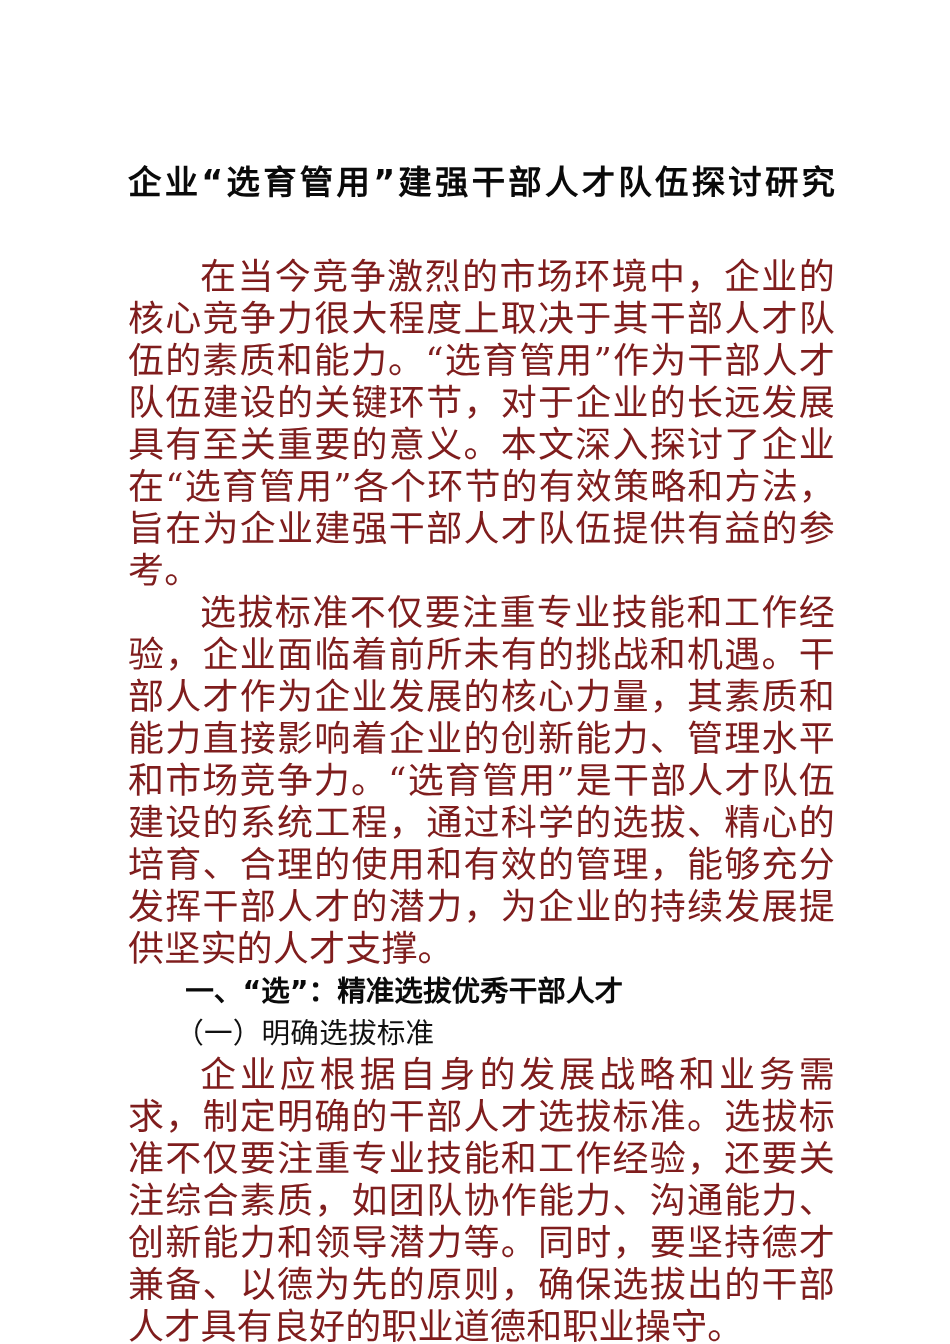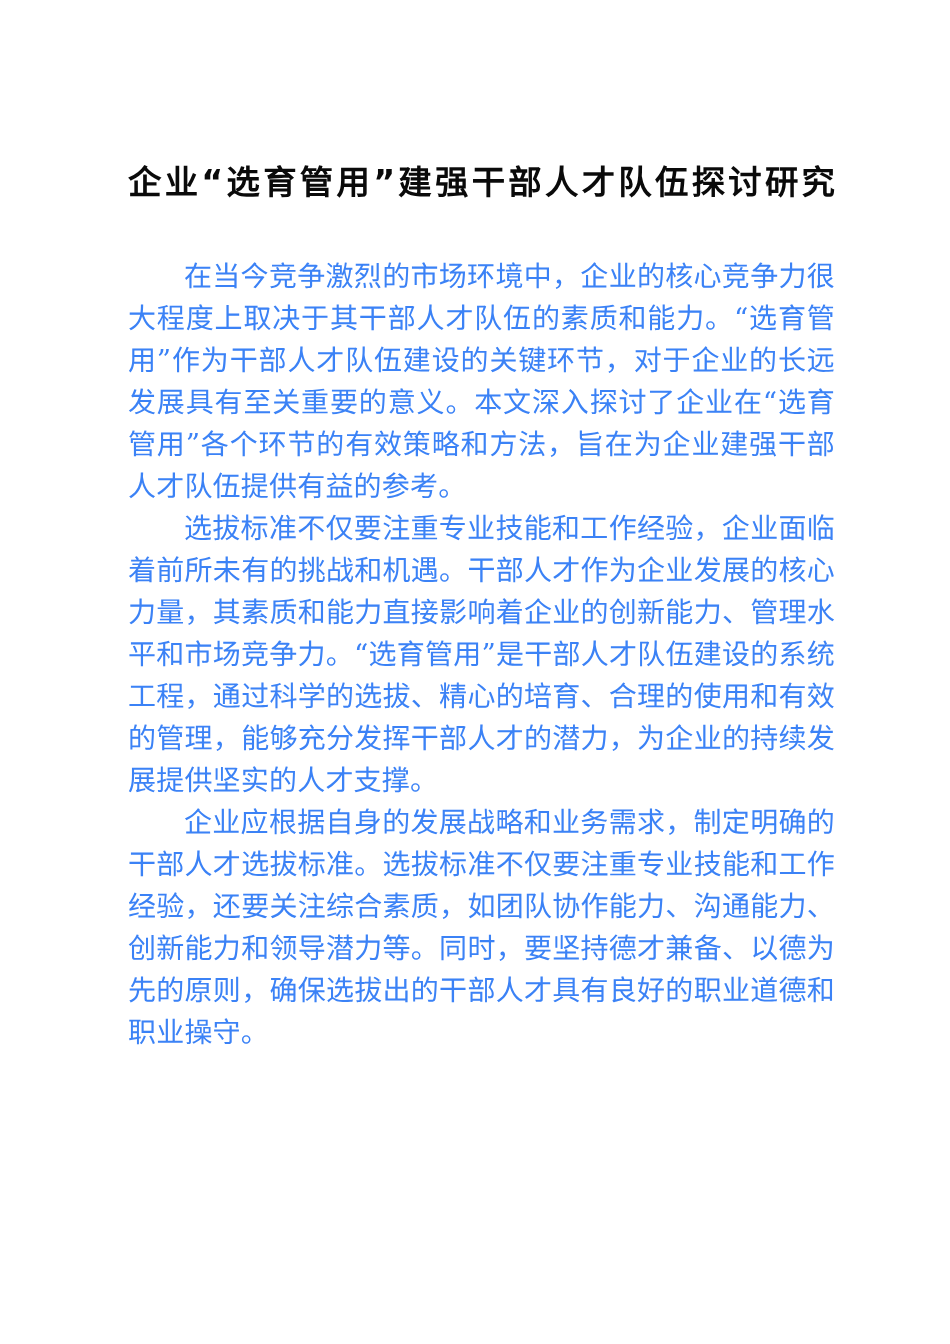--- a/index.html
+++ b/index.html
@@ -44,28 +44,28 @@
     margin: 0;
     padding-top: 160px;
     padding-bottom: 0;
     white-space: nowrap;
     color: #0a0a0a;
   }
 
   
   .para {
     font-family: "DejaVu Serif", "Liberation Serif", serif;
-    font-size: 28px;
+    font-size: 36px;
     line-height: 42px;
     text-align: justify;
     text-align-last: left;
     text-indent: 2em;
     margin: 0;
     letter-spacing: 0.2px;
-    color: #3b82f6;
+    color: #7f1d1d;
   }
 
   .para.first {
     margin-top: 50px;
   }
 
   
   .heading-1 {
     font-family: "DejaVu Sans", "Liberation Sans", sans-serif;
     font-weight: 700;
@@ -96,19 +96,21 @@
 
 <div class="page">
   <div class="content">
 
     <h1 class="doc-title">企业“选育管用”建强干部人才队伍探讨研究</h1>
 
     <p class="para first">在当今竞争激烈的市场环境中，企业的核心竞争力很大程度上取决于其干部人才队伍的素质和能力。“选育管用”作为干部人才队伍建设的关键环节，对于企业的长远发展具有至关重要的意义。本文深入探讨了企业在“选育管用”各个环节的有效策略和方法，旨在为企业建强干部人才队伍提供有益的参考。</p>
 
     <p class="para">选拔标准不仅要注重专业技能和工作经验，企业面临着前所未有的挑战和机遇。干部人才作为企业发展的核心力量，其素质和能力直接影响着企业的创新能力、管理水平和市场竞争力。“选育管用”是干部人才队伍建设的系统工程，通过科学的选拔、精心的培育、合理的使用和有效的管理，能够充分发挥干部人才的潜力，为企业的持续发展提供坚实的人才支撑。</p>
 
+    <h2 class="heading-1">一、“选”：精准选拔优秀干部人才</h2>
 
+    <h3 class="heading-2">（一）明确选拔标准</h3>
 
     <p class="para">企业应根据自身的发展战略和业务需求，制定明确的干部人才选拔标准。选拔标准不仅要注重专业技能和工作经验，还要关注综合素质，如团队协作能力、沟通能力、创新能力和领导潜力等。同时，要坚持德才兼备、以德为先的原则，确保选拔出的干部人才具有良好的职业道德和职业操守。</p>
 
 
   </div>
 </div>
 
 </body></html>

